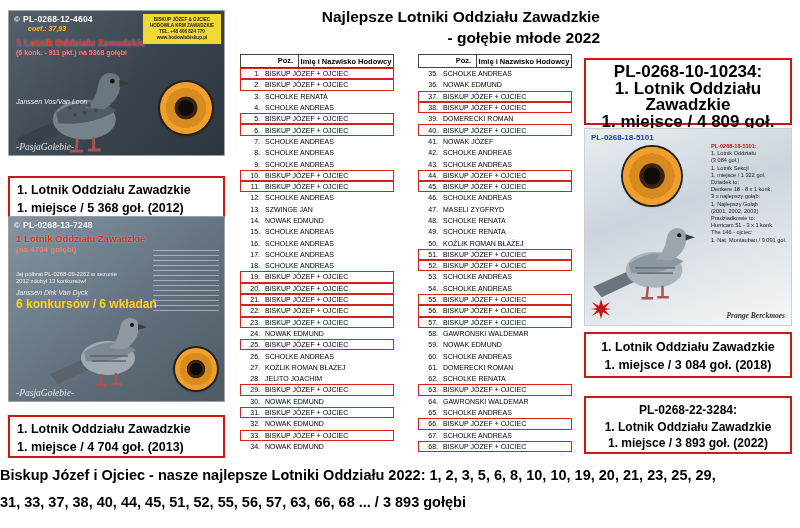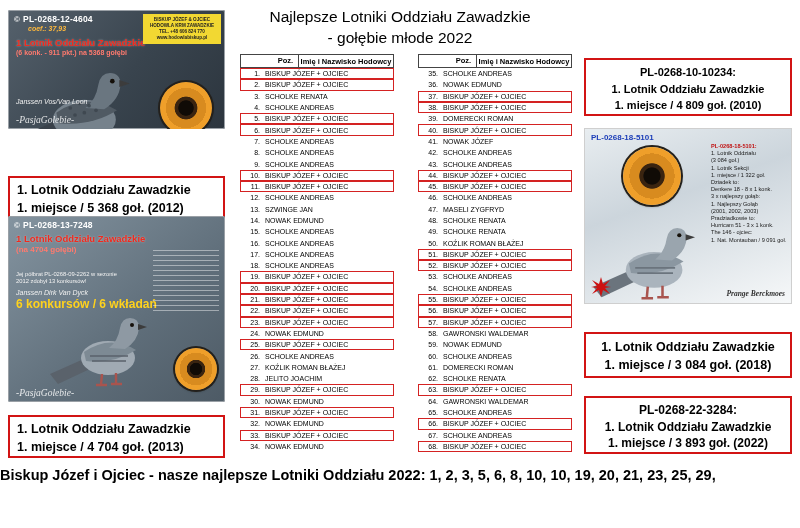--- a/index.html
+++ b/index.html
@@ -1,24 +1,24 @@
 <!DOCTYPE html>
 <html><head>
 <meta charset="utf-8">
 <style>
   * { margin:0; padding:0; box-sizing:border-box; }
   html,body { width:800px; height:528px; }
   body { background:#fff; font-family:"Liberation Sans",sans-serif; position:relative; overflow:hidden; color:#000; }
 
-  .title { position:absolute; left:200px; top:6px; width:400px; text-align:center;
-           font-size:15.5px; font-weight:normal; line-height:21px; }
+  .title { position:absolute; left:200px; top:6px; width:400px; text-align:right;
+           font-size:15.5px; font-weight:bold; line-height:21px; }
 
   
   .card { position:absolute; left:8px; width:217px; overflow:hidden; border-radius:2px; box-shadow:0 0 0 1px #9aa0a6 inset; }
-  .card1 { top:10px; height:119px; background:linear-gradient(130deg,#55616c 0%,#39444e 55%,#2c353e 100%); }
+  .card1 { top:10px; height:146px; background:linear-gradient(130deg,#55616c 0%,#39444e 55%,#2c353e 100%); }
   .card2 { top:216px; height:186px; background:linear-gradient(140deg,#8494a0 0%,#5f6e7a 60%,#4d5a65 100%); }
   .ring-line { position:absolute; left:6px; top:4px; color:#fff; font-size:8.5px; font-weight:bold; letter-spacing:.2px; }
   .cam { display:inline-block; margin-right:3px; font-size:8px; color:#fff; }
   .coef { position:absolute; left:20px; top:15px; color:#ffb93c; font-size:7px; font-style:italic; font-weight:bold; }
   .ach1 { position:absolute; left:8px; top:27px; color:#ef2a1e; font-size:9.5px; font-weight:bold; text-shadow:0 0 2px rgba(255,255,255,.45); }
   .ach2 { position:absolute; left:8px; top:39px; color:#ff7a6e; font-size:7px; font-weight:bold; }
   .card2 .ach1 { top:17px; }
   .card2 .ach2 { top:29px; font-size:8px; }
   .konk { position:absolute; left:8px; top:41px; color:#ffd21c; font-size:12px; font-weight:bold;margin-top:40px; }
   .note { position:absolute; left:8px; top:55px; color:#f2f2f2; font-size:5.8px; line-height:7px; }
@@ -41,38 +41,38 @@
   .pigeon2 { left:38px; top:84px; width:120px; }
   .pigeon3 { left:4px; top:80px; width:126px; }
 
   
   .result-box { position:absolute; background:#fff; border:2.5px solid #d21414; }
   .left-rb { left:8px; width:217px; padding:3px 7px; }
   .left-rb div { font-size:12.5px; font-weight:bold; line-height:18px; }
   .rb1 { top:176px; height:43px; }
   .rb2 { top:415px; height:43px; }
   .right-rb { left:584px; width:208px; text-align:center; font-weight:bold; }
-  .rb-top { top:58px; height:58px; font-size:11px; line-height:16.5px; padding-top:4px; }
+  .rb-top { top:58px; height:67px; font-size:17px; line-height:16.5px; padding-top:4px; }
   .rb-mid { top:332px; height:46px; font-size:12.5px; line-height:18px; padding-top:4px; }
   .rb-bot { top:396px; height:58px; font-size:12px; line-height:16.5px; padding-top:4px; }
   .rb-ring { color:#000; }
 
   
   .ptable { position:absolute; top:54px; width:154px; }
   #t0 { left:240px; } #t1 { left:418px; }
   .thead { display:flex; border:1px solid #444; height:14px; font-size:7.5px; font-weight:bold; background:#fff; align-items:center;padding-left:32px; }
   .thead .pos { width:26px; text-align:center; border-right:1px solid #444; height:100%; line-height:12px; }
   .thead .name { flex:1; text-align:center; }
   .trow { display:flex; height:11.3px; align-items:center; font-size:7px; border:1px solid transparent; }
   .trow .pos { width:22px; text-align:right; padding-right:3px; }
   .trow .name { flex:1; padding-left:2px; white-space:nowrap; }
   .trow.hl { border-color:#d42222; }
 
   
-  .rcard { position:absolute; left:584px; top:128px; width:208px; height:176px;
+  .rcard { position:absolute; left:584px; top:128px; width:208px; height:198px;
            background:linear-gradient(160deg,#e8edf0 0%,#ccd5dc 40%,#f6f8f9 100%); border:1px solid #cfcfcf; }
   .rring { position:absolute; left:6px; top:4px; color:#1b3db8; font-weight:bold; font-size:8px; }
   .pedigree { position:absolute; right:4px; top:14px; width:76px; font-size:5.6px; line-height:7.2px; color:#1a1a1a; }
   .ped-line:first-child { color:#c01212; font-weight:bold; }
   .strain { position:absolute; right:6px; bottom:5px; font-style:italic; font-weight:bold; font-size:7.5px; color:#333;
             font-family:"Liberation Serif",serif;margin-top:23px; }
   .star { position:absolute; left:6px; bottom:6px; width:20px; height:20px; }
 
   .footer { position:absolute; left:0; top:462px; width:800px; text-align:left;
             font-size:14.5px; font-weight:bold; line-height:27px; }
@@ -490,13 +490,14 @@
 </div>
 
 <div class="result-box right-rb rb-bot">
   <div class="rb-ring">PL-0268-22-3284:</div>
   <div>1. Lotnik Oddziału Zawadzkie</div>
   <div>1. miejsce / 3 893 goł. (2022)</div>
 </div>
 
 <div class="footer">
   <div>Biskup Józef i Ojciec - nasze najlepsze Lotniki Oddziału 2022: 1, 2, 3, 5, 6, 8, 10, 10, 19, 20, 21, 23, 25, 29,</div>
+  <div>31, 33, 37, 38, 40, 44, 45, 51, 52, 55, 56, 57, 63, 66, 68  ... / 3 893 gołębi</div>
 </div>
 
 </body></html>

